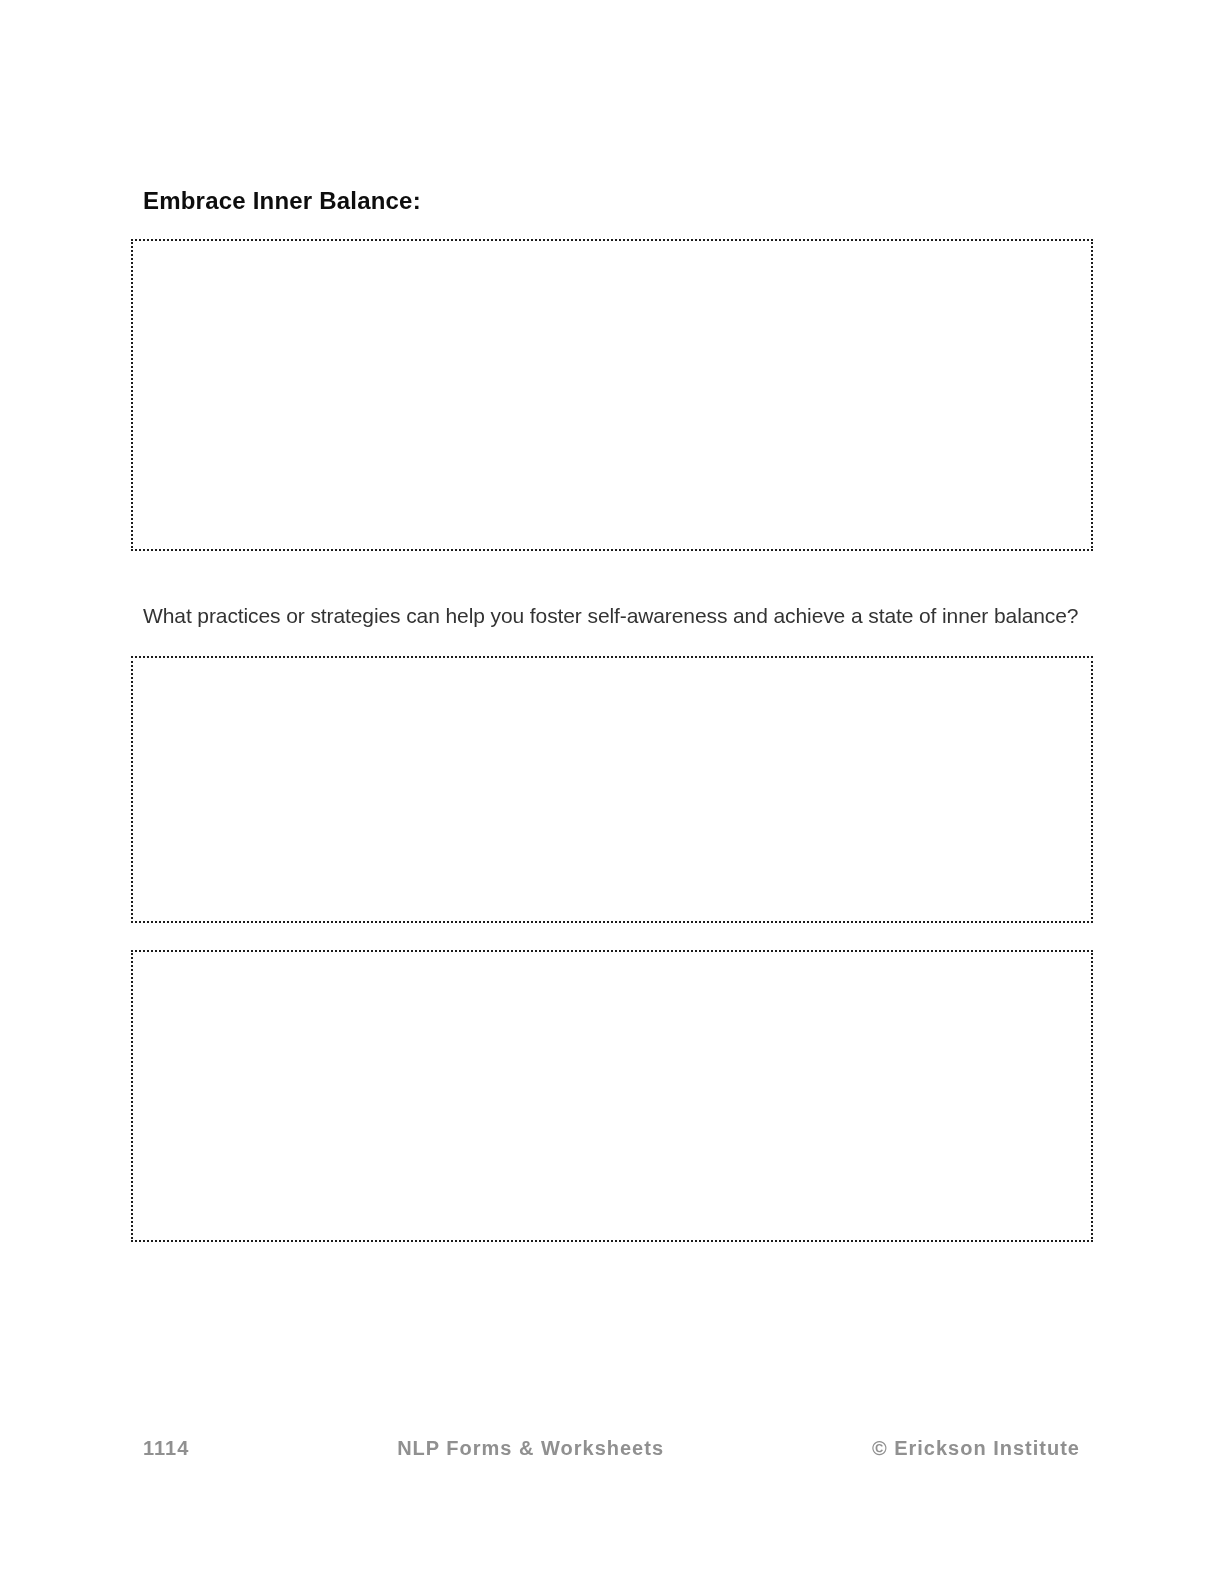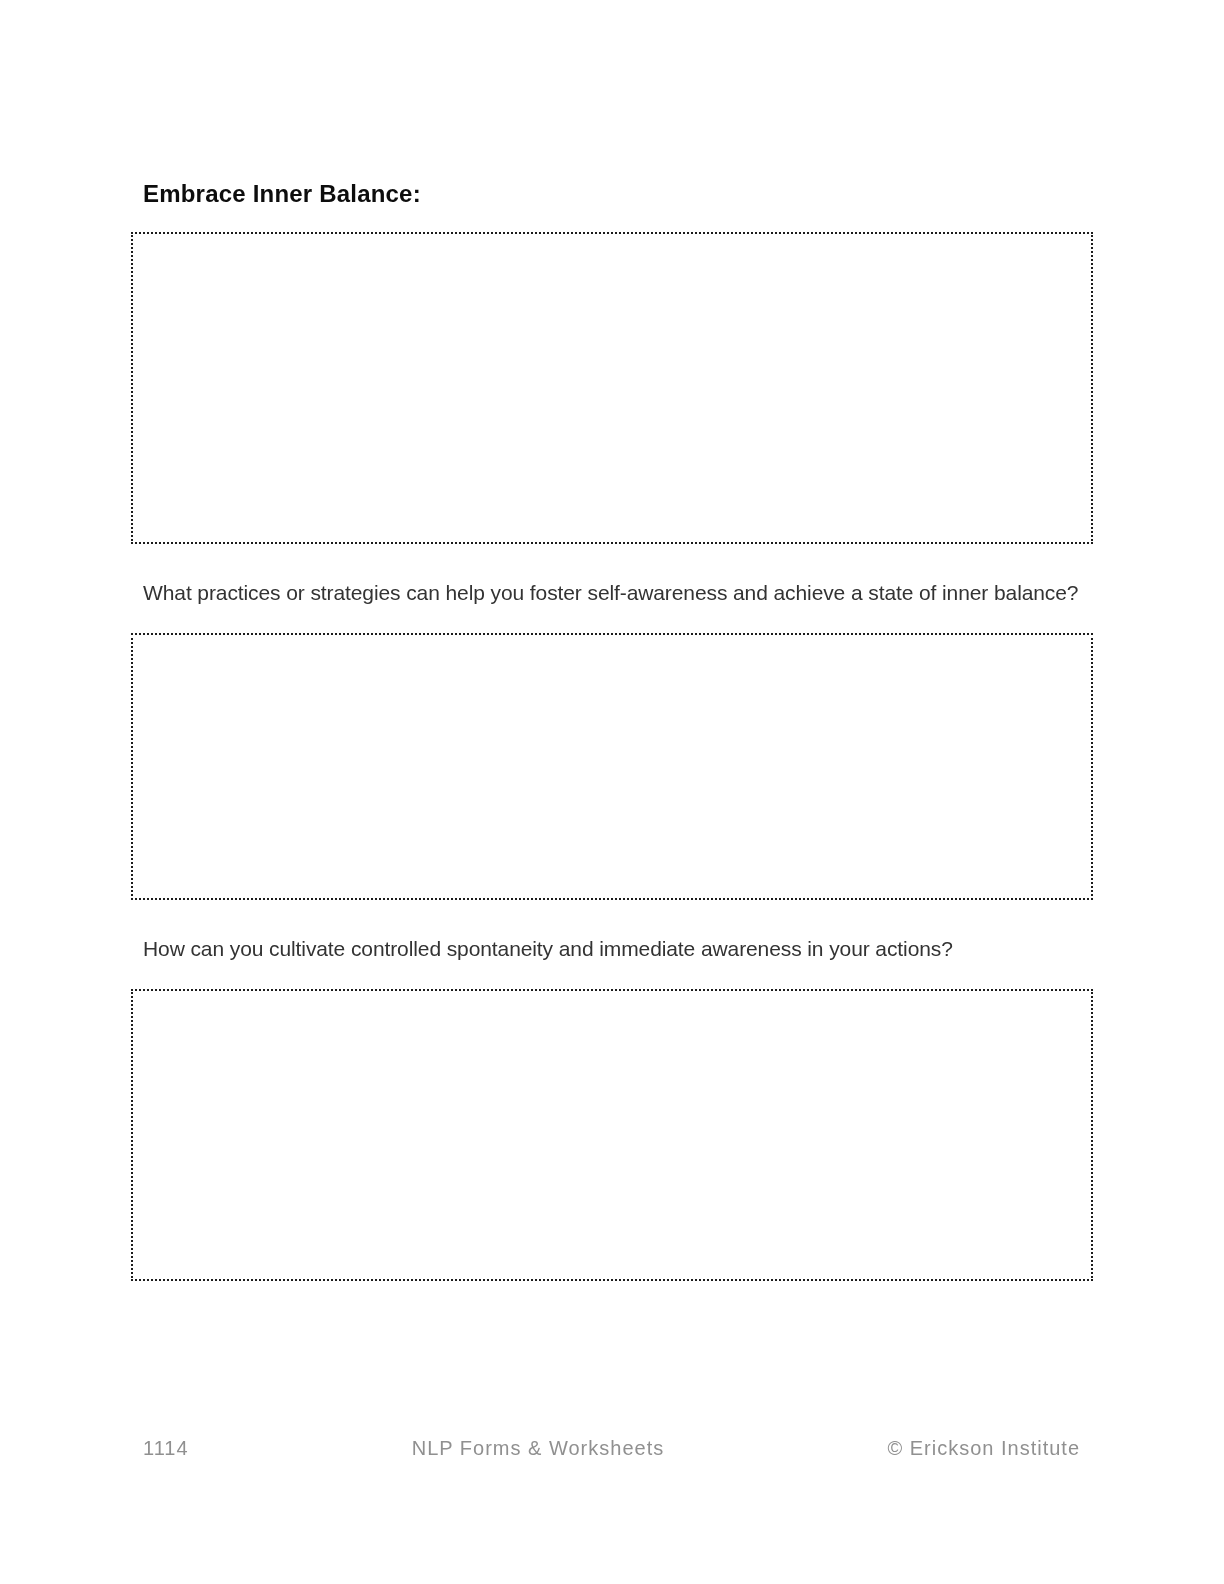--- a/index.html
+++ b/index.html
@@ -11,82 +11,81 @@
     position: relative;
     width: 1224px;
     height: 1584px;
     background: #ffffff;
     font-family: "Liberation Sans", sans-serif;
     overflow: hidden;
   }
   .content {
     position: absolute;
     left: 131px;
-    top: 181px;
+    top: 188px;
     width: 962px;
   }
   .heading {
     margin: 0 0 0 12px;
     font-size: 24px;
     line-height: 25px;
     font-weight: 700;
     color: #0d0d0d;
     letter-spacing: 0.2px;
   }
   .question {
     margin: 0 0 0 12px;
     font-size: 21px;
     line-height: 26px;
     font-weight: 400;
     color: #333333;
     letter-spacing: -0.1px;
   }
   .q-first { margin-top: 28px; }
-  .q-rest  { margin-top: 36px; }
+  .q-rest  { margin-top: 52px; }
   .answer-box {
     box-sizing: border-box;
     width: 962px;
     border: 2px dotted #1c1c1c;
     background: #ffffff;
   }
   .box-1 { margin-top: 26px; height: 312px; }
   .box-2 { margin-top: 27px; height: 267px; }
   .box-3 { margin-top: 27px; height: 292px; }
   .footer {
     position: absolute;
     left: 143px;
     right: 144px;
     top: 1437px;
     display: flex;
     justify-content: space-between;
     align-items: baseline;
     font-size: 20px;
     color: #909090;
     letter-spacing: 1px;
-    font-weight: 400;
+    font-weight: 700;
   }
   .footer-item { white-space: nowrap; }
 </style>
 </head>
 <body>
 
 <div class="page">
 
   <div class="content">
 
     <h1 class="heading">Embrace Inner Balance:</h1>
 
 
     <div class="answer-box box-1"></div>
 
     <p class="question q-rest">What practices or strategies can help you foster self-awareness and achieve a state of inner balance?</p>
 
     <div class="answer-box box-2"></div>
 
-    <p class="question q-rest">How can you cultivate controlled spontaneity and immediate awareness in your actions?</p>
 
     <div class="answer-box box-3"></div>
 
   </div>
 
   <div class="footer">
     <span class="footer-item">1114</span>
     <span class="footer-item">NLP Forms &amp; Worksheets</span>
     <span class="footer-item">© Erickson Institute</span>
   </div>

